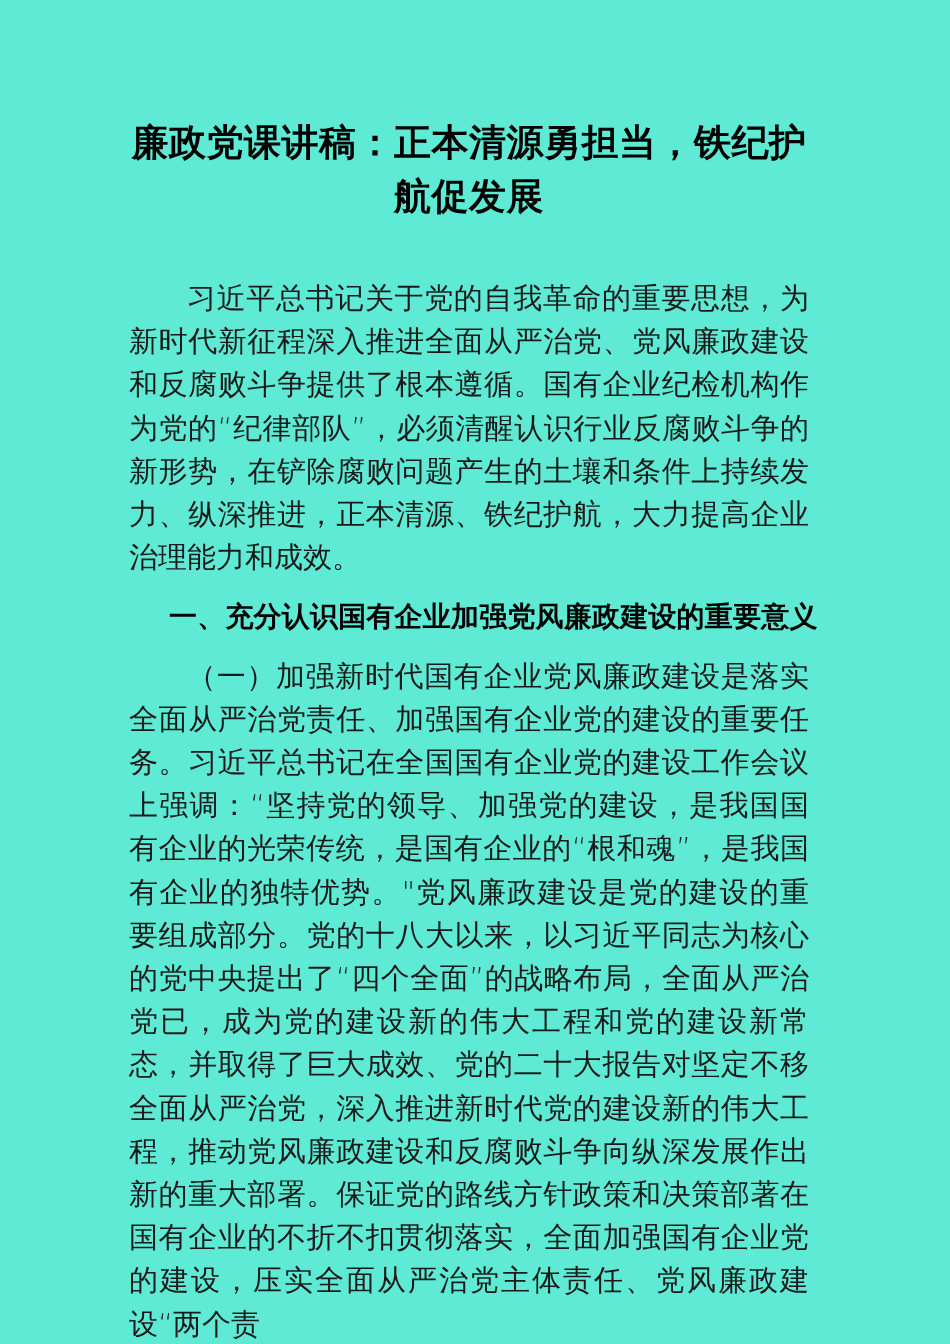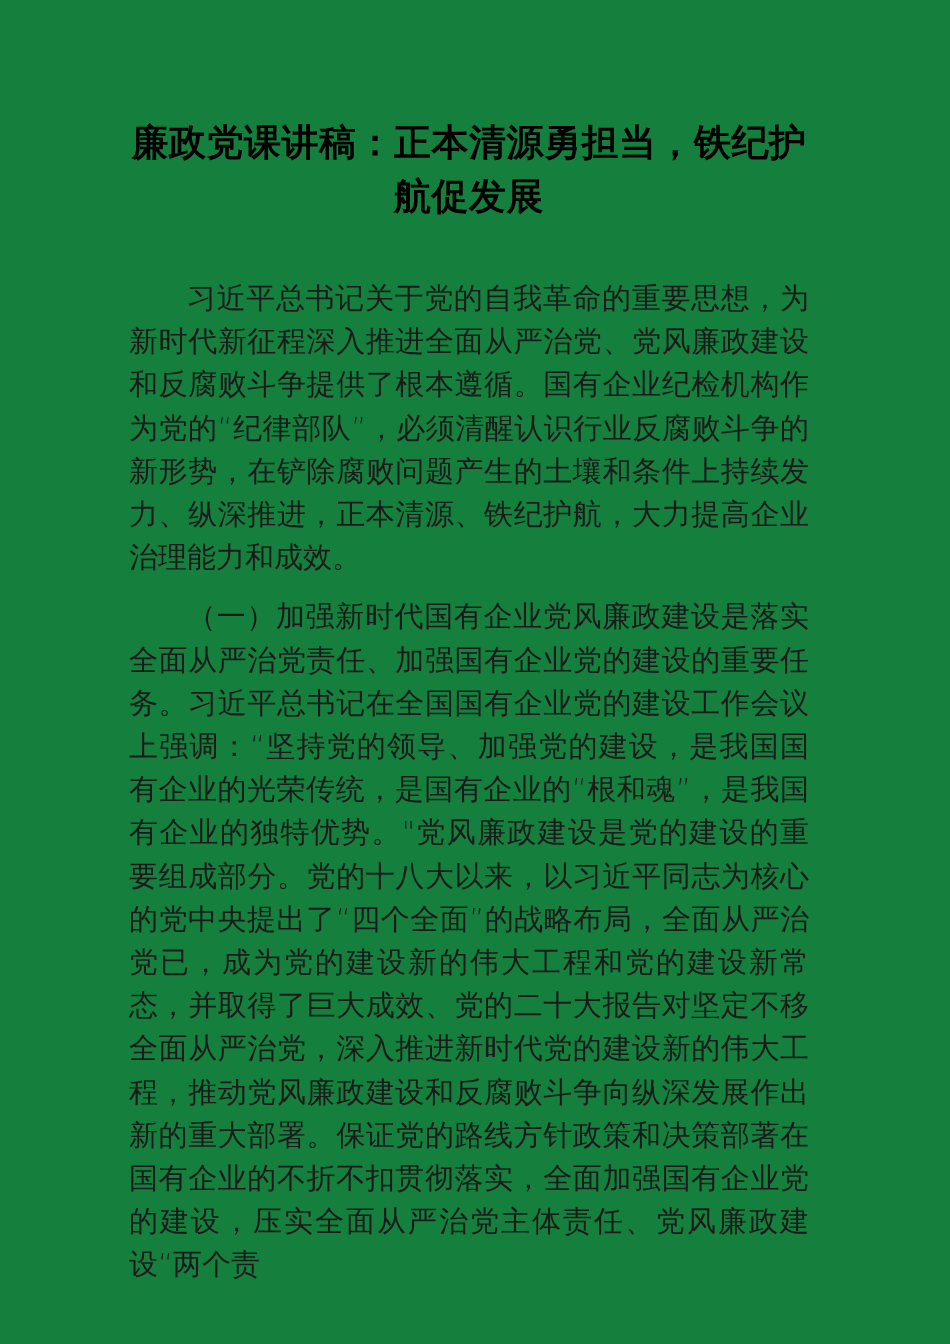--- a/index.html
+++ b/index.html
@@ -13,21 +13,21 @@
     overflow: hidden;
     font-family: "Liberation Serif", "DejaVu Serif", serif;
     color: #000000;
     -webkit-font-smoothing: antialiased;
   }
 
   .page {
     position: relative;
     width: 950px;
     height: 1344px;
-    background: #15803d;
+    background: #5eead4;
     box-sizing: border-box;
   }
 
   .content {
     position: absolute;
     left: 113px;
     top: 0;
     width: 712px;
   }
 
@@ -83,17 +83,18 @@
 </head>
 <body>
 
 <div class="page">
   <div class="content">
 
     <h1 class="doc-title">廉政党课讲稿：正本清源勇担当，铁纪护航促发展</h1>
 
     <p class="body-p first">习近平总书记关于党的自我革命的重要思想，为新时代新征程深入推进全面从严治党、党风廉政建设和反腐败斗争提供了根本遵循。国有企业纪检机构作为党的“纪律部队”，必须清醒认识行业反腐败斗争的新形势，在铲除腐败问题产生的土壤和条件上持续发力、纵深推进，正本清源、铁纪护航，大力提高企业治理能力和成效。</p>
 
+    <h2 class="section-h">一、充分认识国有企业加强党风廉政建设的重要意义</h2>
 
     <p class="body-p">（一）加强新时代国有企业党风廉政建设是落实全面从严治党责任、加强国有企业党的建设的重要任务。习近平总书记在全国国有企业党的建设工作会议上强调：“坚持党的领导、加强党的建设，是我国国有企业的光荣传统，是国有企业的“根和魂”，是我国有企业的独特优势。"党风廉政建设是党的建设的重要组成部分。党的十八大以来，以习近平同志为核心的党中央提出了“四个全面”的战略布局，全面从严治党已，成为党的建设新的伟大工程和党的建设新常态，并取得了巨大成效、党的二十大报告对坚定不移全面从严治党，深入推进新时代党的建设新的伟大工程，推动党风廉政建设和反腐败斗争向纵深发展作出新的重大部署。保证党的路线方针政策和决策部著在国有企业的不折不扣贯彻落实，全面加强国有企业党的建设，压实全面从严治党主体责任、党风廉政建设“两个责</p>
 
   </div>
 </div>
 
 </body></html>

